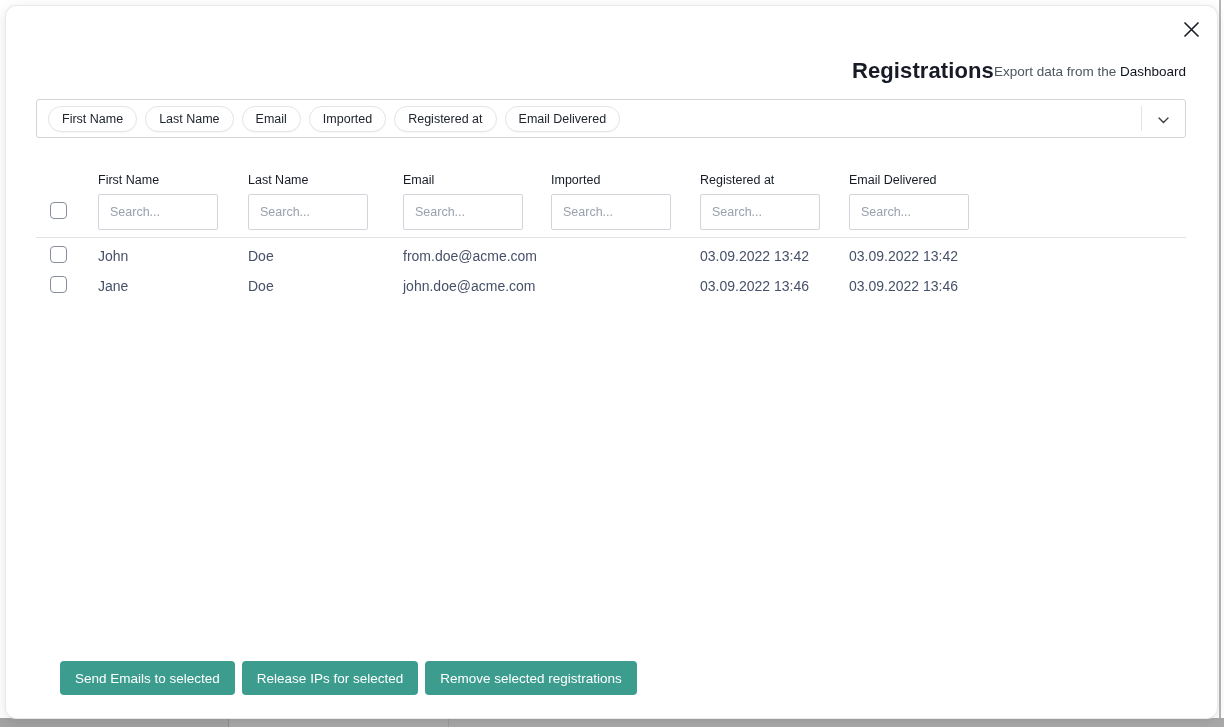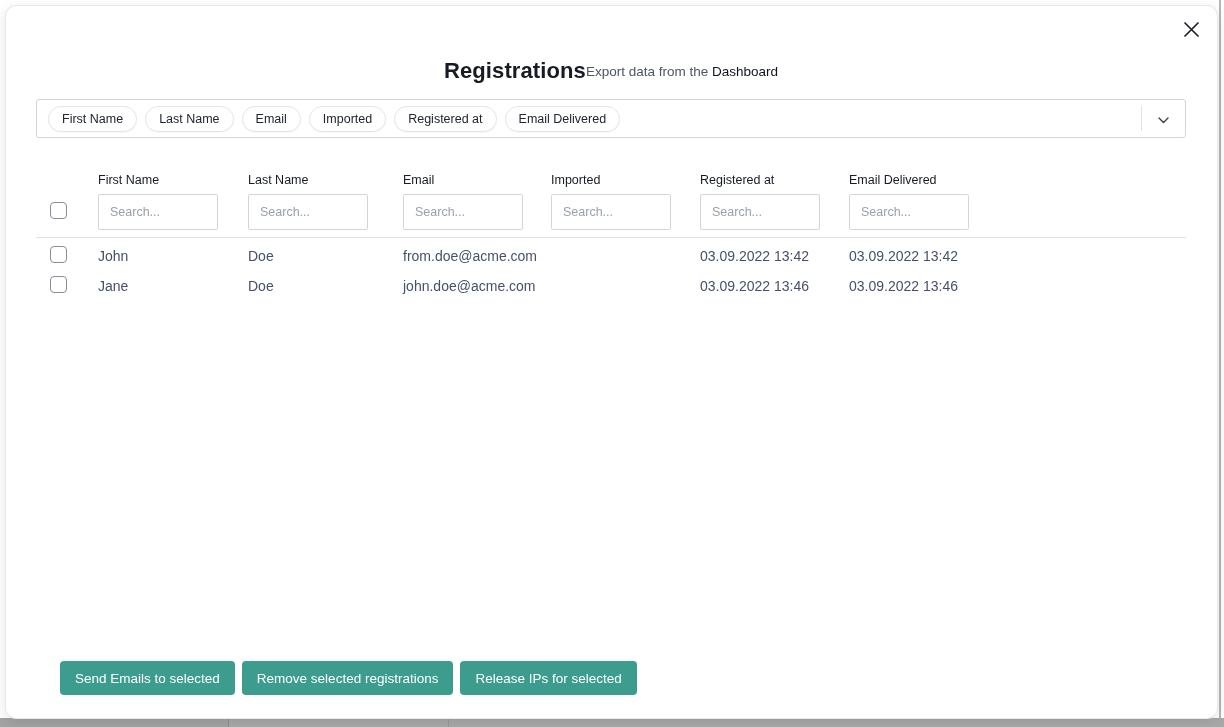--- a/index.html
+++ b/index.html
@@ -35,21 +35,21 @@
 
   .modal-close {
     position: absolute; top: 10px; right: 13px; width: 26px; height: 26px;
     background: none; border: none; cursor: pointer;
     display: flex; align-items: center; justify-content: center;
   }
   .modal-close svg { display: block; }
 
   .modal-header {
     position: absolute; top: 52px; left: 30px; right: 31px;
-    display: flex; justify-content: center; align-items: center;
+    display: flex; justify-content: flex-end; align-items: center;
   }
   .modal-title {
     font-size: 22px; font-weight: 700; color: #171b26; letter-spacing: 0.1px;
   }
   .export-note { font-size: 13.5px; color: #4d5560; }
   .export-note a {
     color: #10141f; text-decoration: none; font-weight: 500; cursor: pointer;
   }
 
   
@@ -198,17 +198,17 @@
       <div class="cell">john.doe@acme.com</div>
       <div class="cell"></div>
       <div class="cell">03.09.2022 13:46</div>
       <div class="cell">03.09.2022 13:46</div>
     </div>
 
   </div>
 
   <div class="footer-actions">
     <button class="action-btn">Send Emails to selected</button>
+    <button class="action-btn">Release IPs for selected</button>
     <button class="action-btn">Remove selected registrations</button>
-    <button class="action-btn">Release IPs for selected</button>
   </div>
 
 </div>
 
 </body></html>

